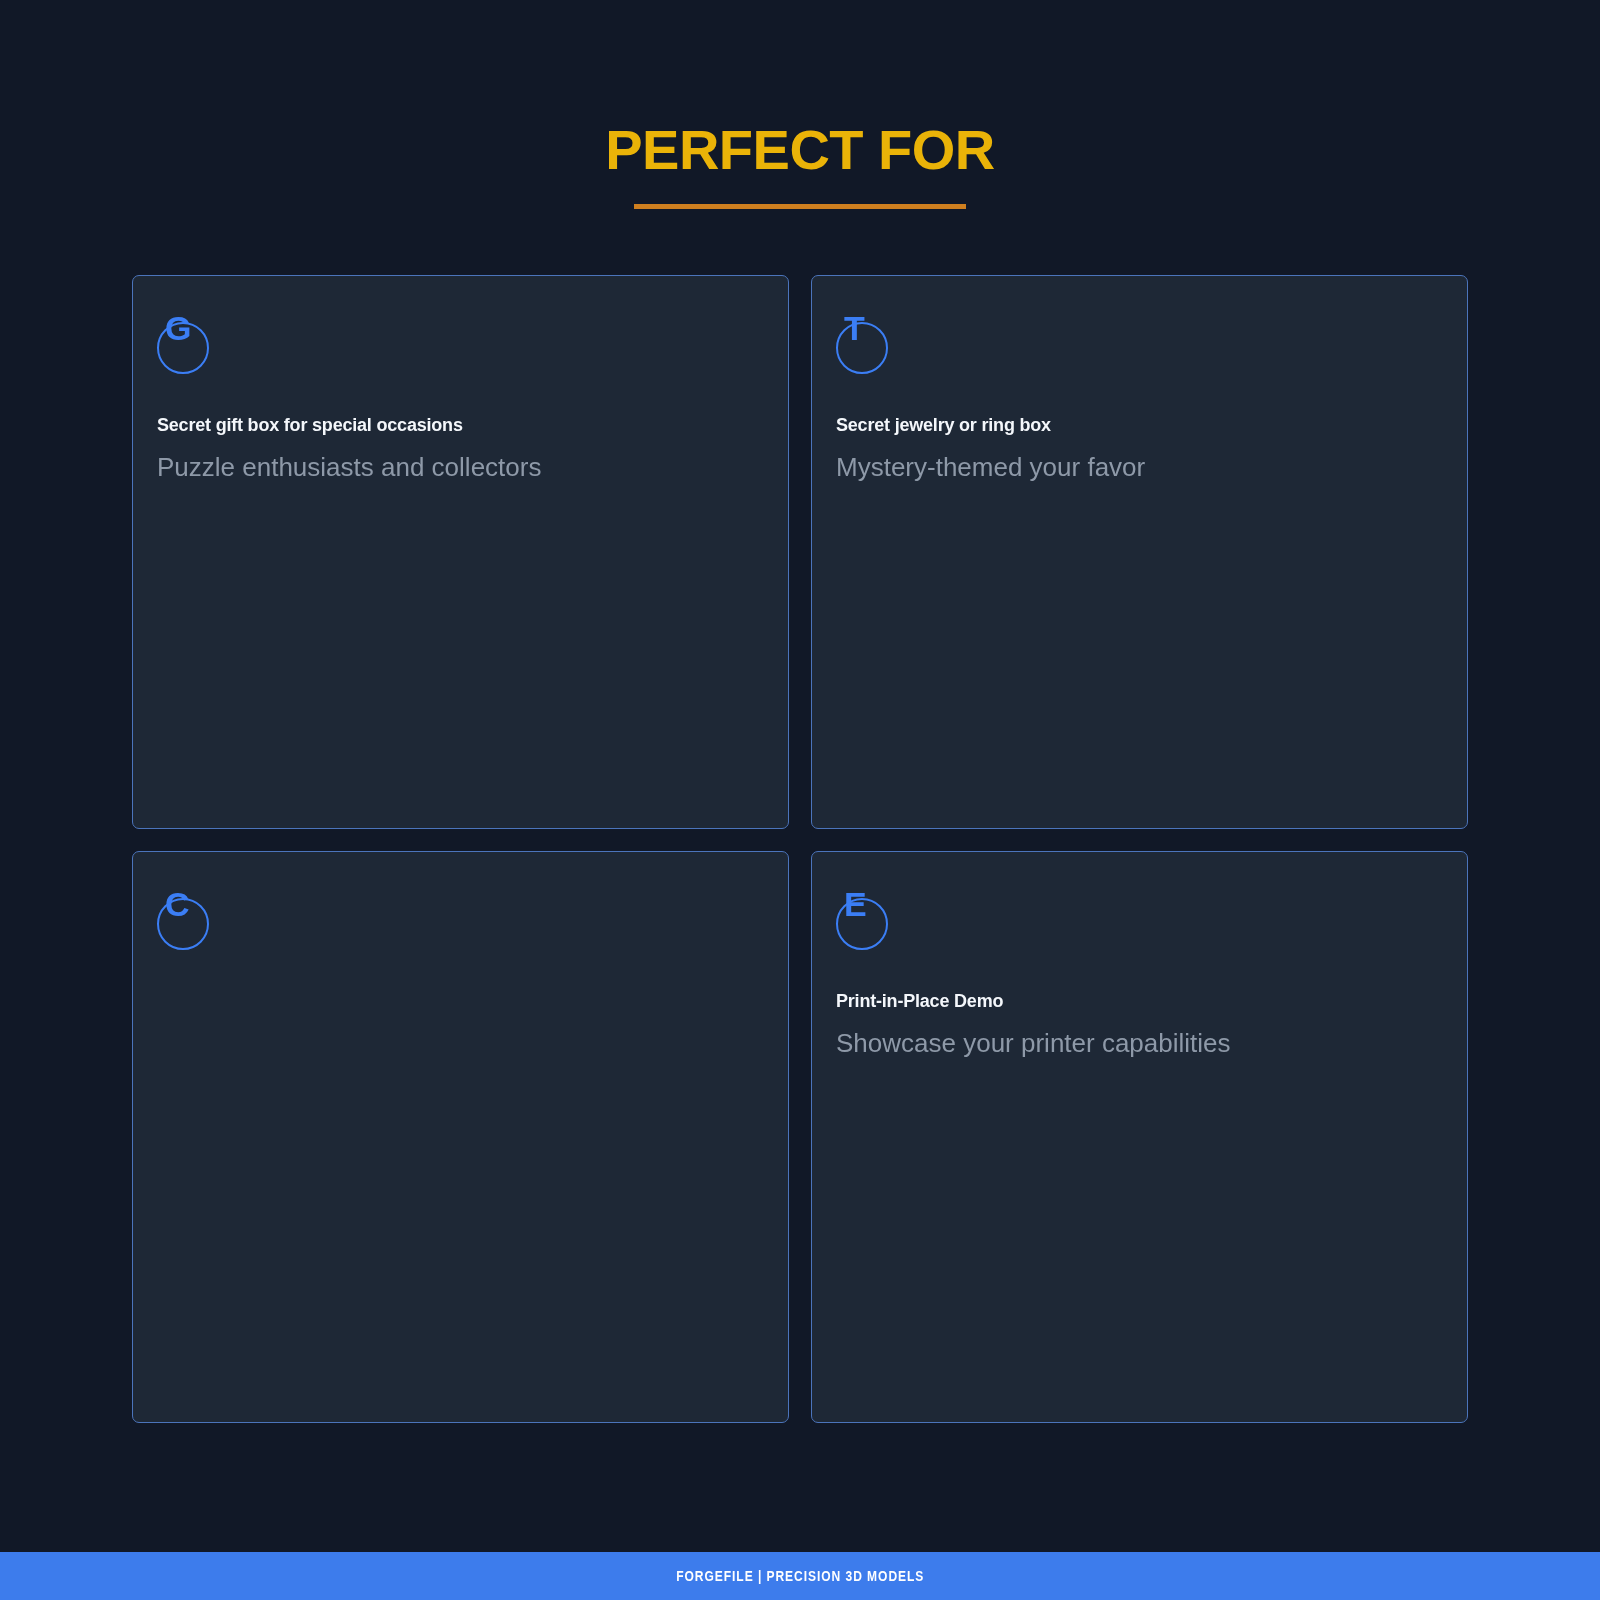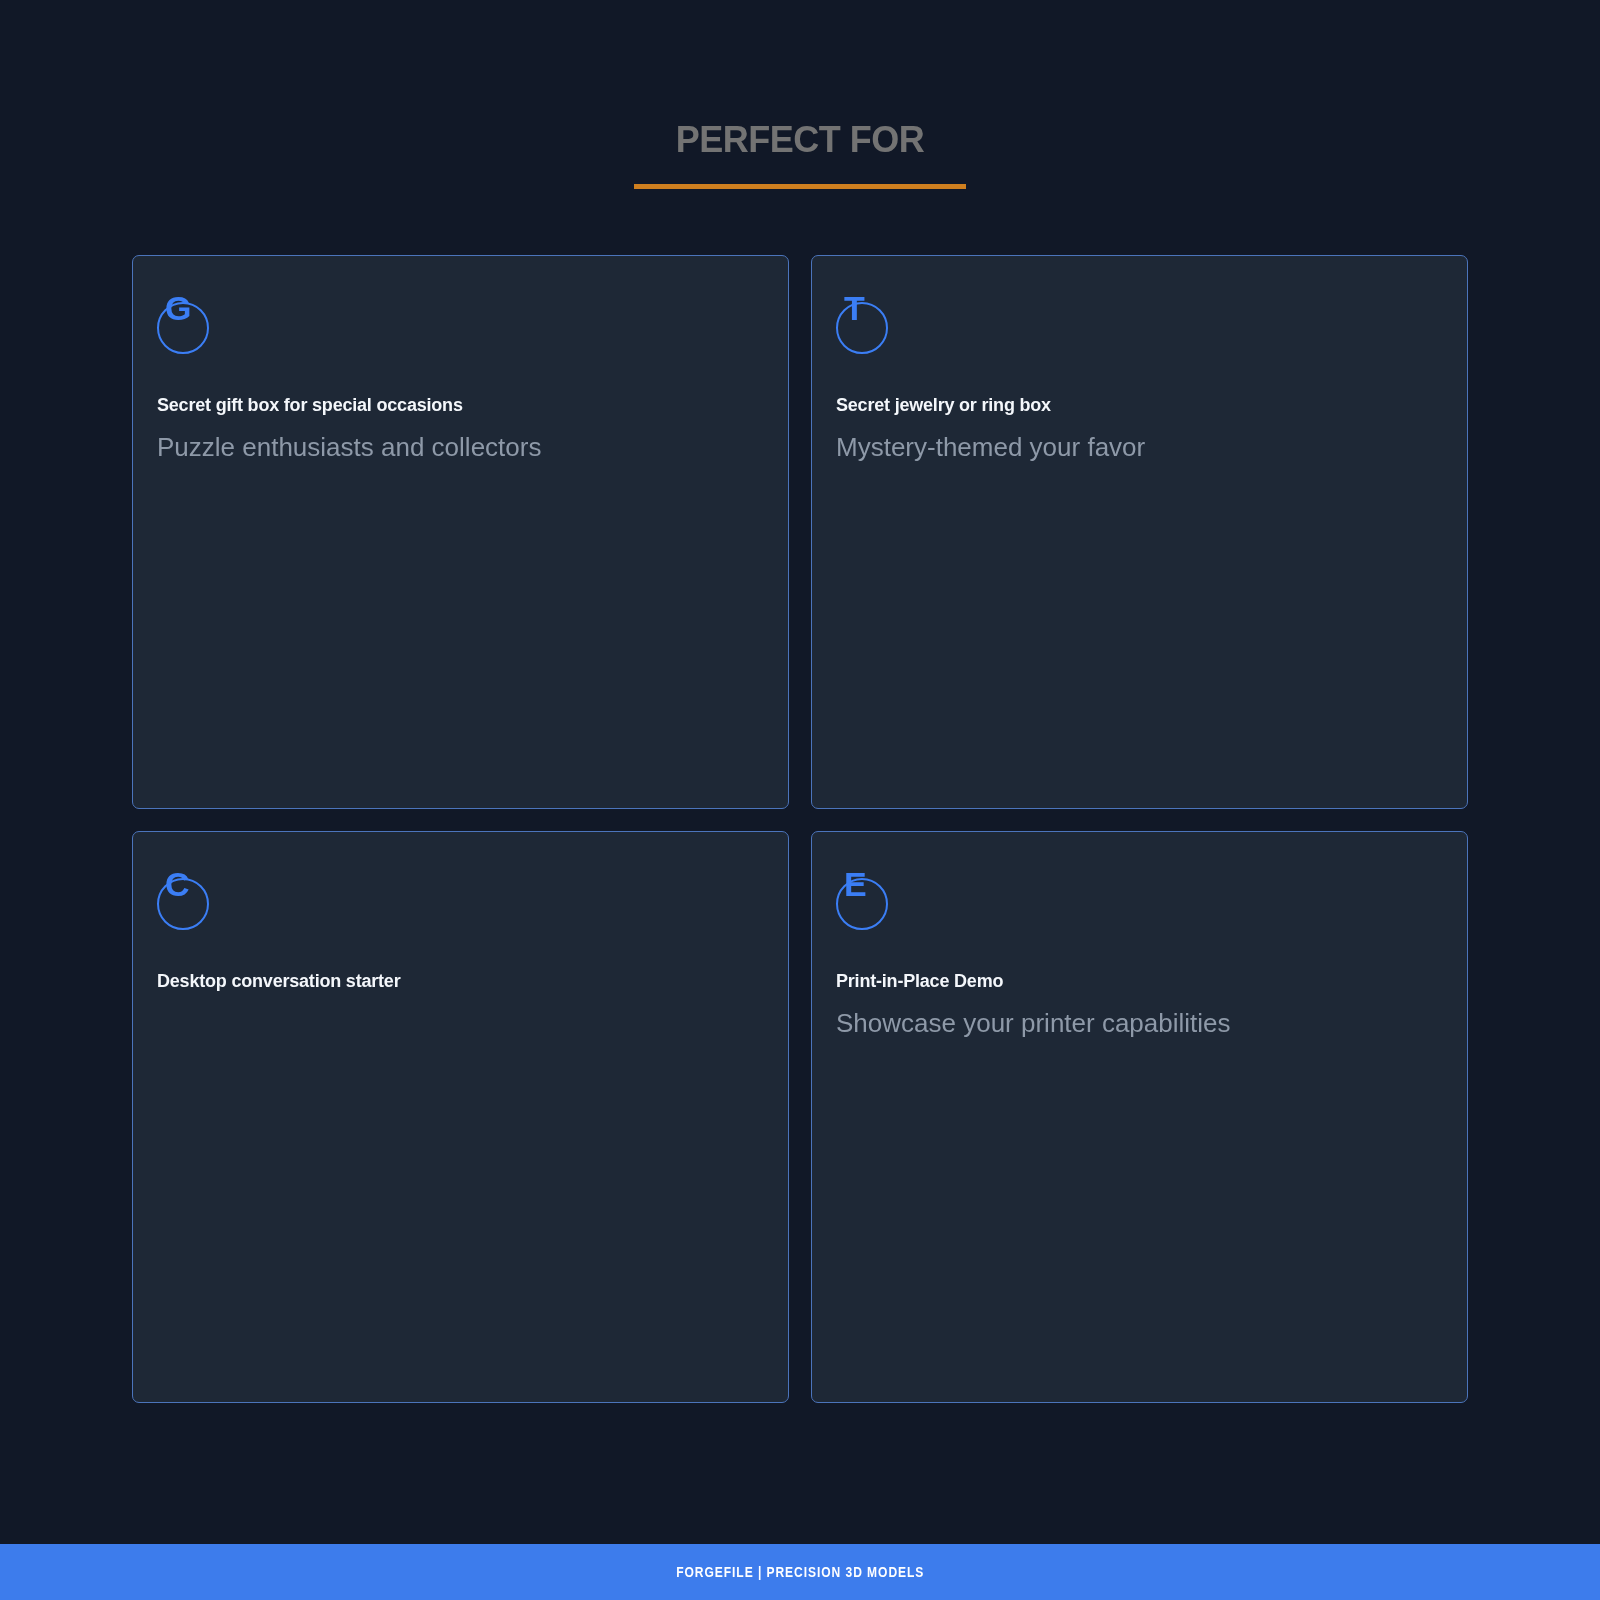--- a/index.html
+++ b/index.html
@@ -24,24 +24,24 @@
     flex-direction: column;
   }
 
   
   .header {
     padding-top: 122px;
     text-align: center;
   }
 
   .page-title {
-    font-size: 36px;
+    font-size: 56px;
     line-height: 1;
     font-weight: bold;
-    color: #737373;
+    color: #eab308;
     letter-spacing: -0.5px;
     display: inline-block;
     position: relative;
   }
 
   .title-underline {
     display: block;
     width: 332px;
     height: 5px;
     background: #cf7f1f;
@@ -107,21 +107,21 @@
   
   .card.row-two { padding-top: 46px; }
   .card.row-two .card-icon { margin-bottom: 40px; }
 
   
   .footer-bar {
     position: absolute;
     left: 0;
     right: 0;
     bottom: 0;
-    height: 56px;
+    height: 48px;
     background: #3d7cec;
     display: flex;
     align-items: center;
     justify-content: center;
   }
 
   .footer-text {
     color: #ffffff;
     font-size: 14px;
     font-weight: bold;
@@ -155,21 +155,20 @@
         <span class="glyph">T</span>
       </div>
       <div class="card-title">Secret jewelry or ring box</div>
       <div class="card-subtitle">Mystery-themed your favor</div>
     </div>
 
     <div class="card row-two">
       <div class="card-icon">
         <span class="glyph">C</span>
       </div>
-      <div class="card-title">Desktop conversation starter</div>
     </div>
 
     <div class="card row-two">
       <div class="card-icon">
         <span class="glyph">E</span>
       </div>
       <div class="card-title">Print-in-Place Demo</div>
       <div class="card-subtitle">Showcase your printer capabilities</div>
     </div>
 

